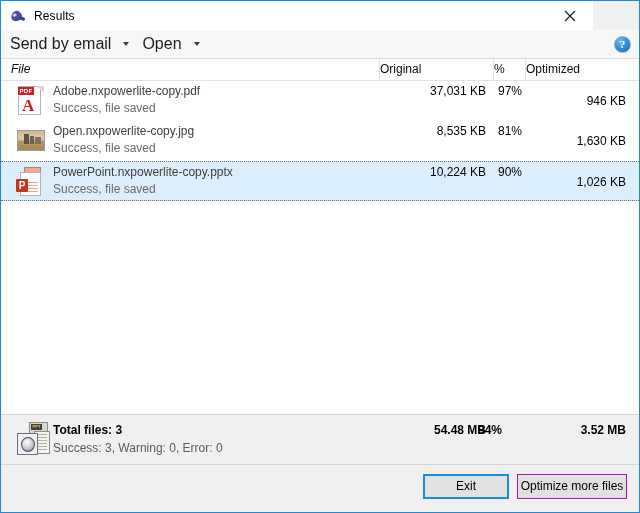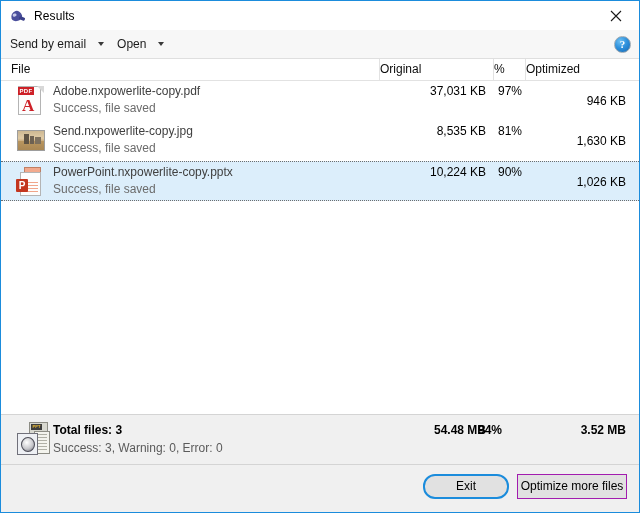--- a/index.html
+++ b/index.html
@@ -21,21 +21,21 @@
     background: #f0f0f0;
     overflow: hidden;
     font-size: 12px;
     color: #000000;
   }
 
   
   .titlebar {
     position: absolute;
     left: 0; top: 0;
-    width: 638px;
+    width: 592px;
     height: 29px;
     background: #ffffff;
     display: flex;
     align-items: center;
   }
   .title-icon {
     width: 16px;
     height: 16px;
     margin-left: 9px;
     margin-right: 8px;
@@ -95,21 +95,21 @@
     border-bottom: 1px solid #dfdfdf;
     display: flex;
     align-items: center;
     box-sizing: border-box;
   }
   .tb-item {
     display: flex;
     align-items: center;
     height: 22px;
     padding: 0 2px 0 9px;
-    font-size: 12px;
+    font-size: 16px;
     color: #1b1b1b;
     white-space: nowrap;
   }
   .tb-label { padding-right: 6px; }
   .tb-caret {
     width: 14px;
     display: flex;
     align-items: center;
     justify-content: center;
   }
@@ -155,21 +155,21 @@
     top: 0;
     height: 21px;
     line-height: 21px;
     font-size: 12px;
     color: #0d0d0d;
     box-sizing: border-box;
   }
   .ch-sep {
     border-left: 1px solid #e2e2e2;
   }
-  .ch-file     { left: 0px;   padding-left: 10px; }
+  .ch-file     { left: 0px;   padding-left: 10px; font-style: italic; }
   .ch-original { left: 378px; }
   .ch-pct      { left: 492px; }
   .ch-opt      { left: 524px; }
 
   
   .filelist {
     position: absolute;
     left: 0; top: 80px;
     width: 638px;
     height: 333px;
@@ -474,21 +474,21 @@
     font-size: 12px;
     color: #000000;
     text-align: center;
     line-height: 23px;
     white-space: nowrap;
   }
   .btn.default {
     border: 2px solid #1b8cdc;
     line-height: 21px;
   }
-  .btn-exit { left: 422px; width: 86px; border-radius: 12px; }
+  .btn-exit { left: 422px; width: 86px; }
   .btn-more { left: 516px; width: 110px; }
 </style>
 </head>
 <body>
 
 <div id="app-window">
 
   <div class="titlebar">
     <div class="title-icon">
       <div class="bulb"></div>
@@ -545,21 +545,21 @@
 
     <div class="row">
       <div class="row-icon">
         <div class="ic-img">
           <div class="sky-hz"></div>
           <div class="bldg1"></div>
           <div class="bldg2"></div>
           <div class="bldg3"></div>
         </div>
       </div>
-      <div class="row-name">Send.nxpowerlite-copy.jpg</div>
+      <div class="row-name">Open.nxpowerlite-copy.jpg</div>
       <div class="row-status">Success, file saved</div>
       <div class="row-orig">8,535 KB</div>
       <div class="row-pct">81%</div>
       <div class="row-opt">1,630 KB</div>
     </div>
 
     <div class="row selected">
       <div class="row-icon ic-ppt">
         <div class="ppt-back"></div>
         <div class="ppt-front"></div>

